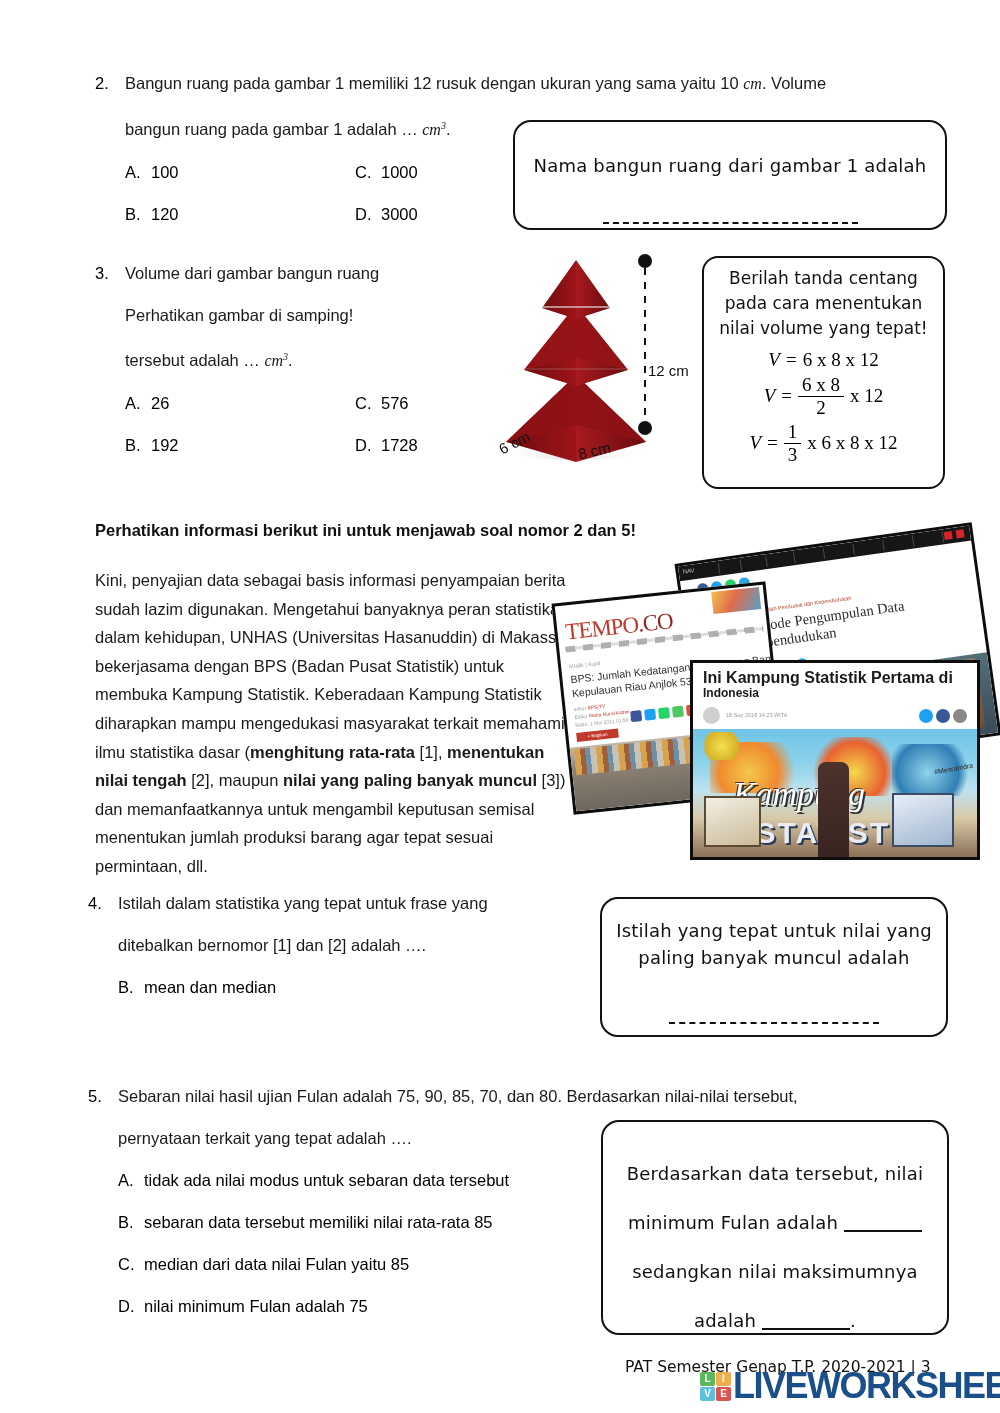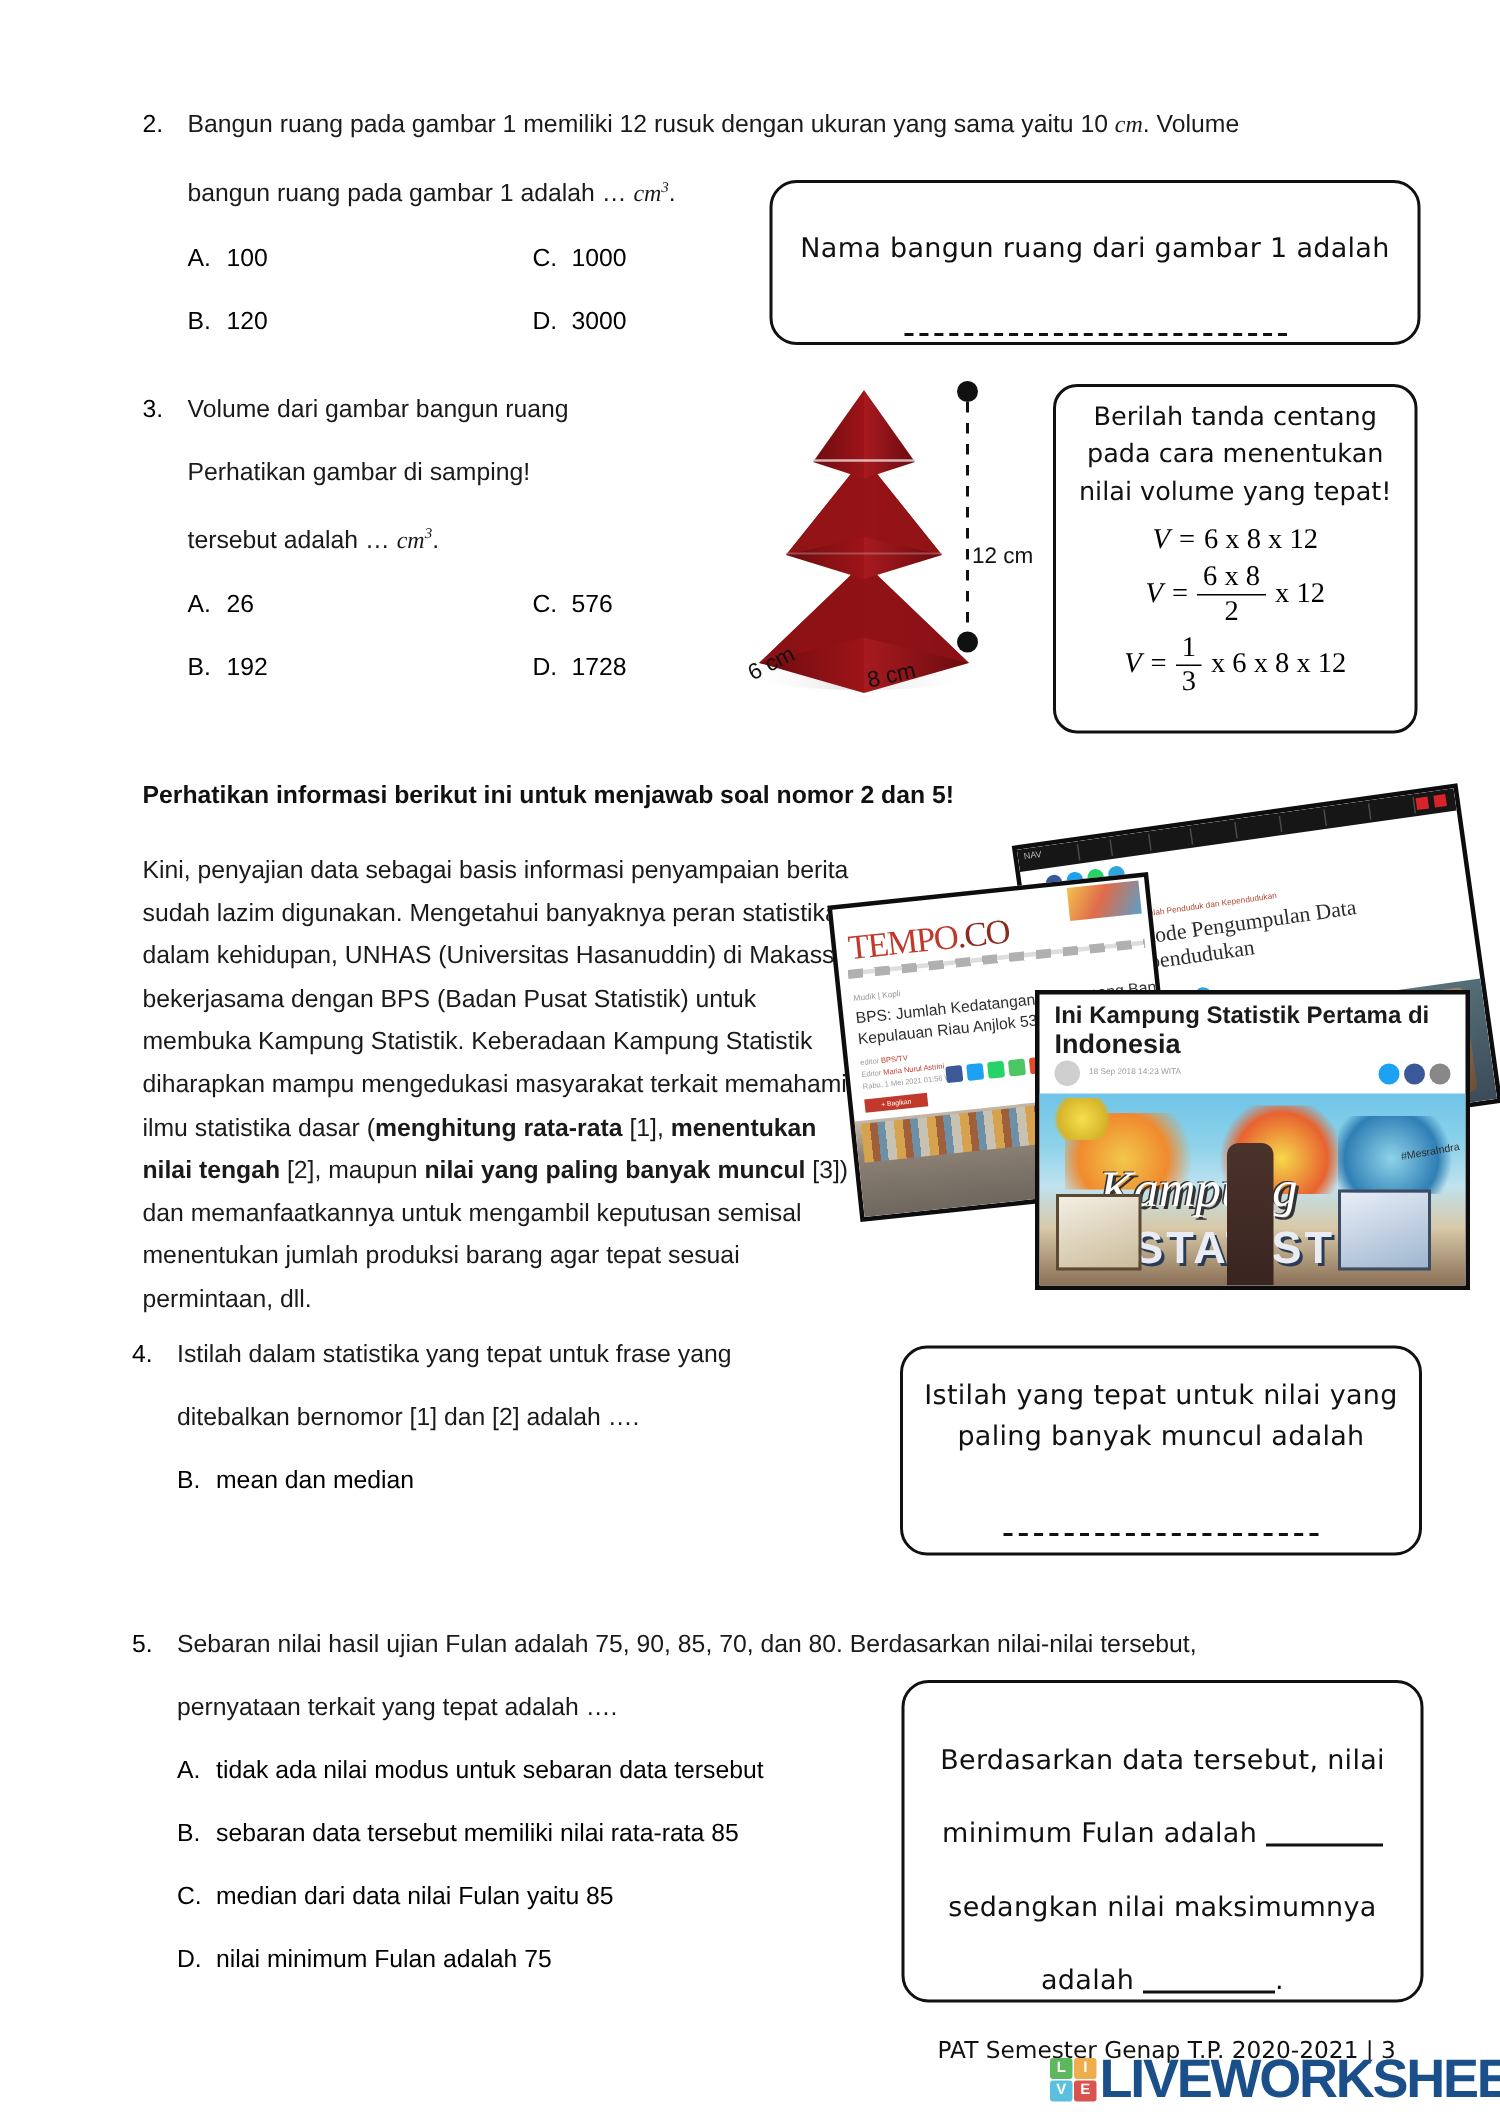--- a/index.html
+++ b/index.html
@@ -417,21 +417,21 @@
         </div>
         <div style="position:absolute; left:8px; top:128px; width:42px; height:9px; background:#c0392b; color:#fff; font-size:4.5px; font-family:'Liberation Sans',sans-serif; text-align:center; line-height:9px;">+ Bagikan</div>
         <div style="position:absolute; left:0; top:142px; right:0; bottom:0; background:linear-gradient(180deg,#c4b9a8 0%,#8d8274 35%,#6e675e 100%);"></div>
         <div style="position:absolute; left:4px; top:144px; right:4px; height:26px; background:repeating-linear-gradient(90deg,#d7a24e 0 6px,#9e5f3a 6px 11px,#6e8fa8 11px 16px,#c8c2b3 16px 22px);"></div>
       </div>
     </div>
 
     <div class="clip" style="left:130px; top:120px; width:290px; height:200px;">
       <div class="clip-inner">
         <div style="position:absolute; left:10px; top:6px; font-size:16px; font-weight:bold; color:#1a1a1a; font-family:'Liberation Sans',sans-serif;">Ini Kampung Statistik Pertama di</div>
-        <div style="position:absolute; left:10px; top:23px; font-size:18px; font-weight:bold; color:#1a1a1a; font-family:'Liberation Sans',sans-serif;">Indonesia</div>
+        <div style="position:absolute; left:10px; top:23px; font-size:12px; font-weight:bold; color:#1a1a1a; font-family:'Liberation Sans',sans-serif;">Indonesia</div>
         <div style="position:absolute; left:10px; top:44px; width:17px; height:17px; border-radius:50%; background:#cfcfcf;"></div>
         <div style="position:absolute; left:33px; top:49px; font-size:5.5px; color:#9a9a9a; font-family:'Liberation Sans',sans-serif;">18 Sep 2018 14:23 WITA</div>
         <div class="socials" style="position:absolute; right:10px; top:46px;">
           <span class="soc tw" style="width:14px;height:14px;"></span>
           <span class="soc fb" style="width:14px;height:14px;"></span>
           <span class="soc gr" style="width:14px;height:14px;"></span>
         </div>
 
         <div style="position:absolute; left:0; top:66px; right:0; bottom:0; overflow:hidden;
                     background:linear-gradient(180deg,#6fc4e8 0%,#8fd3ea 28%,#bfe2ef 48%,#d8c9a8 70%,#8a6f55 100%);">

